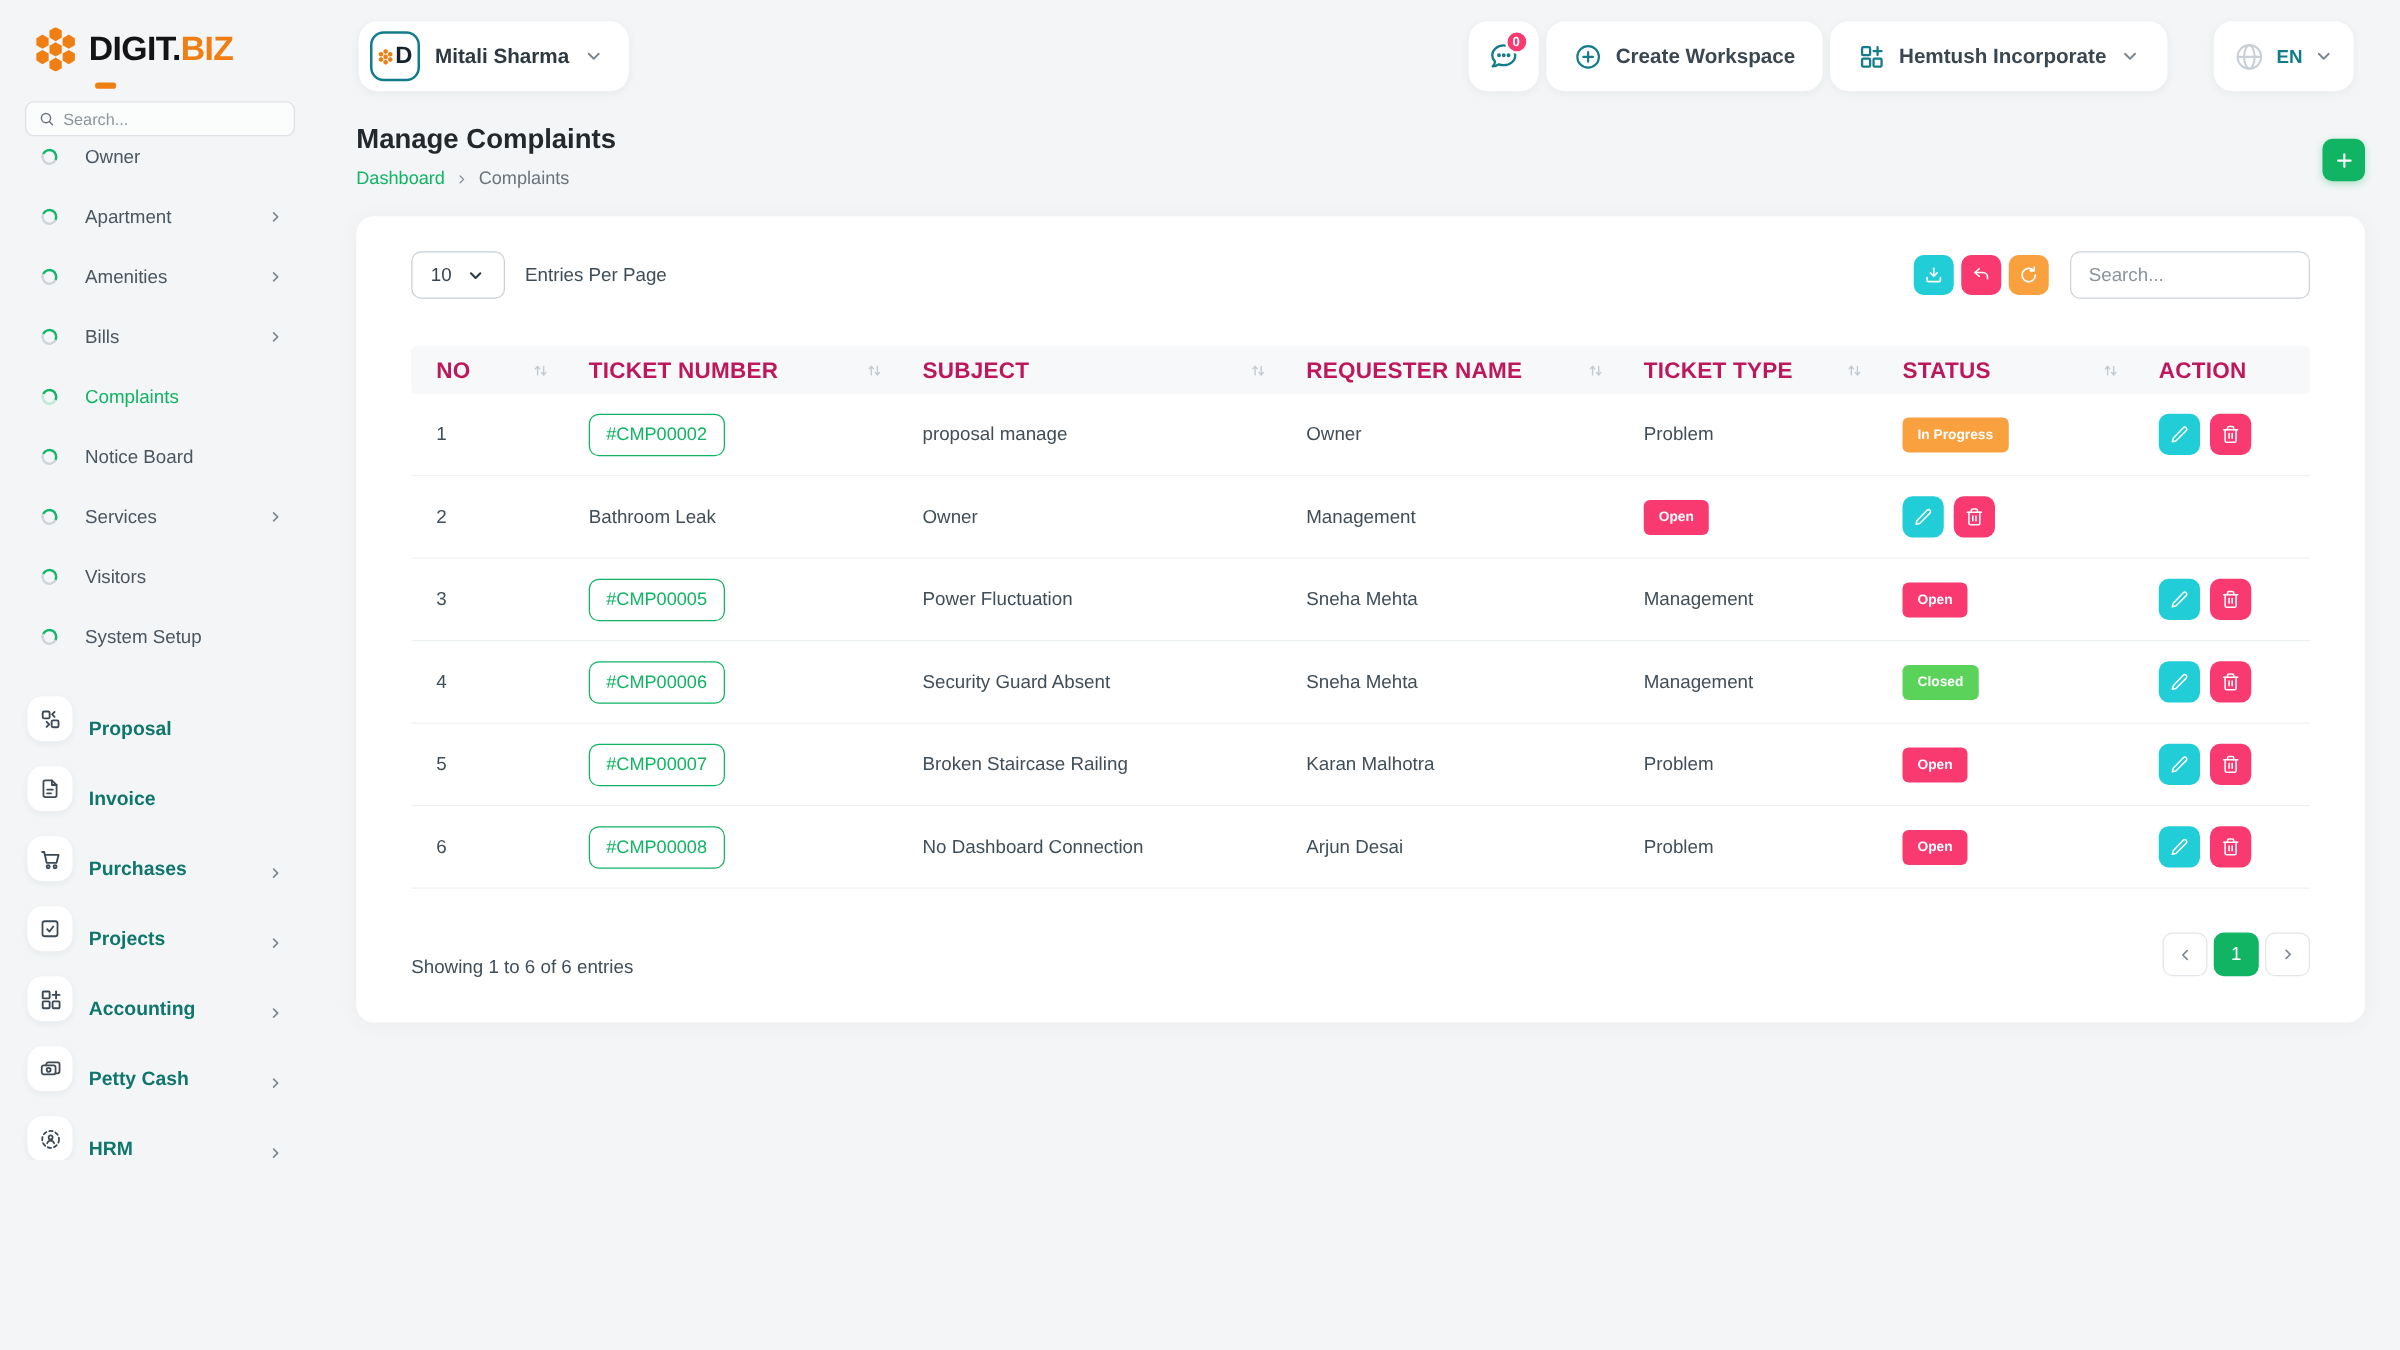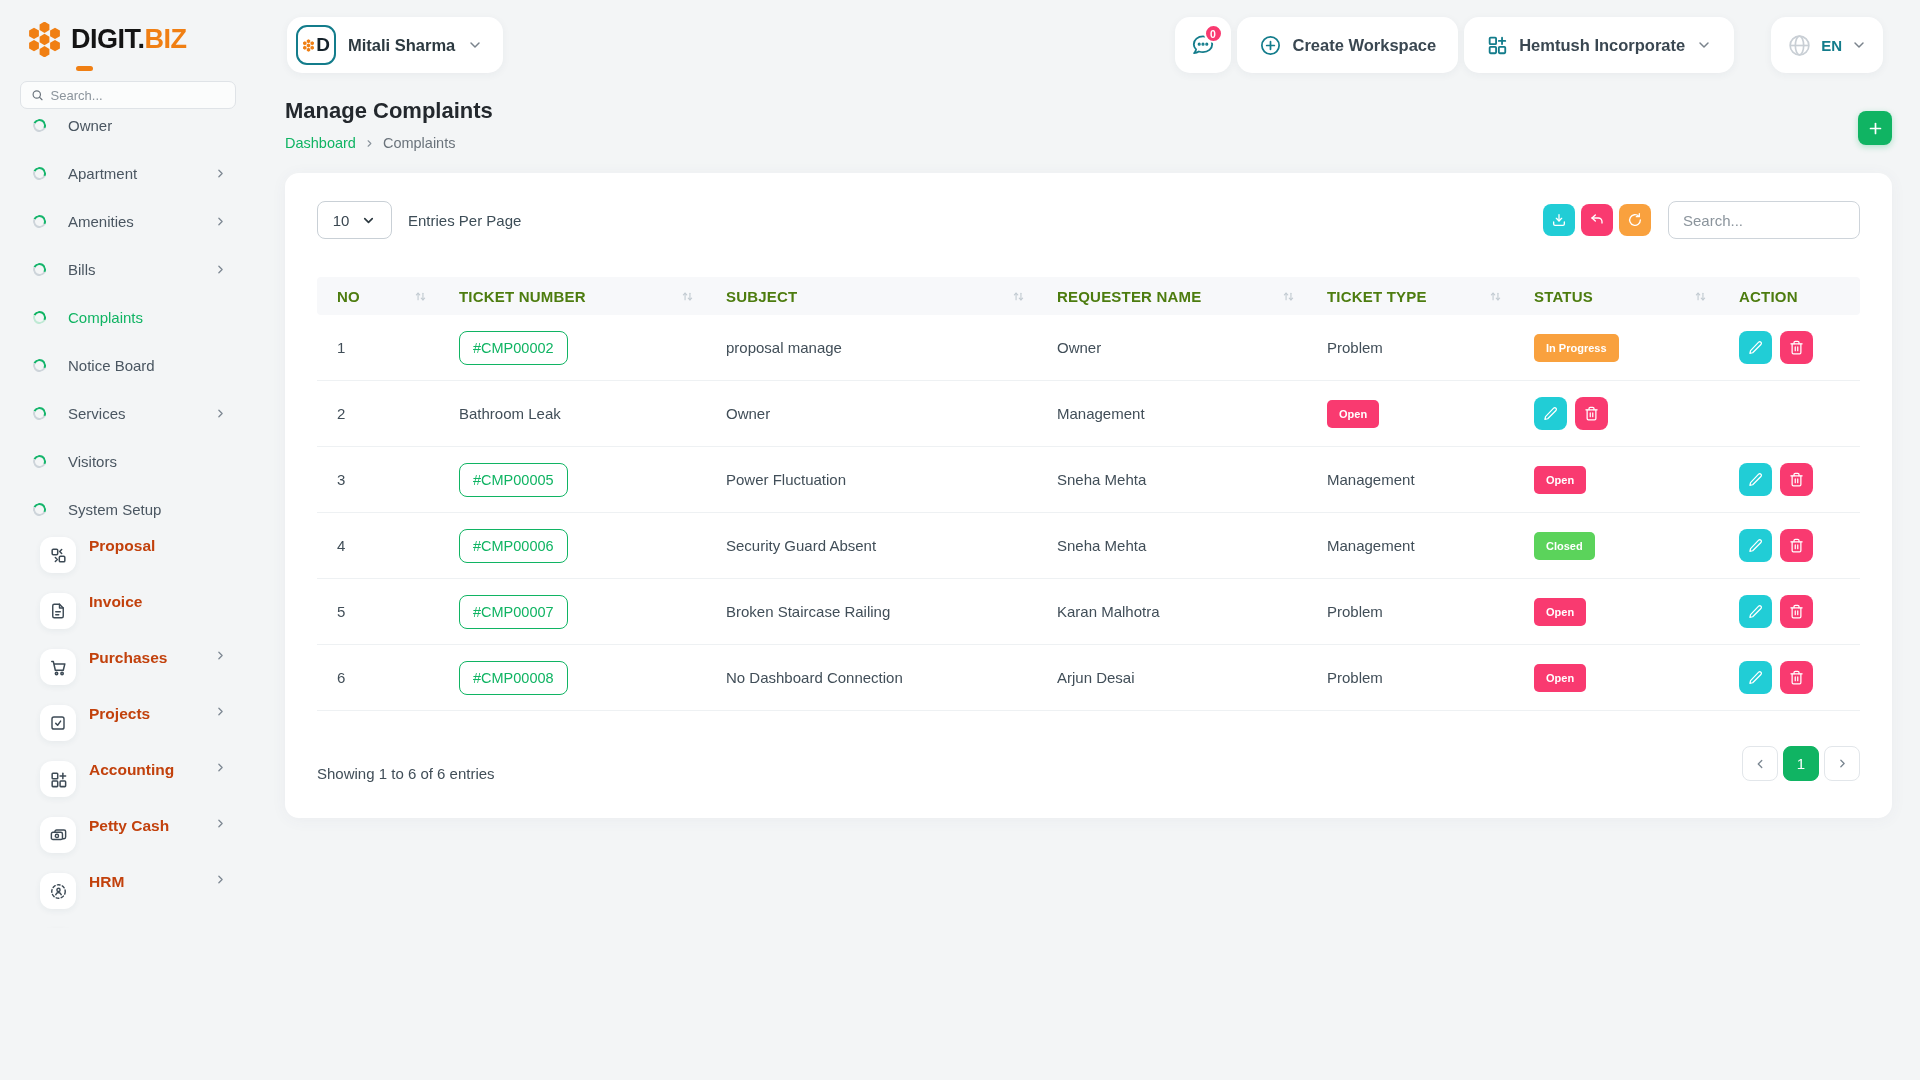--- a/index.html
+++ b/index.html
@@ -54,22 +54,22 @@
   .side-item .ring {
     width: 13px; height: 13px; border-radius: 50%; flex: 0 0 auto;
     border: 2.5px solid #cdd4da; border-top-color: #16b56c; border-right-color: #16b56c;
     transform: rotate(-20deg);
   }
   .side-item .side-label { margin-left: 22px; }
   .side-item.active { color: var(--green); }
   .side-item.active .ring { border-color: #bfe9d4; border-top-color: var(--green); border-right-color: var(--green); }
   .side-chev { margin-left: auto; margin-right: 28px; color: #7e8893; }
   .module-item {
-    display: flex; align-items: flex-start; height: 56px;
-    padding-left: 22px; cursor: pointer; font-size: 15.5px; font-weight: 600; color: #c2410c; margin-left: 18px;
+    display: flex; align-items: flex-end; height: 56px;
+    padding-left: 22px; cursor: pointer; font-size: 15.5px; font-weight: 600; color: #0f766e;
   }
   .module-item .tile {
     width: 36px; height: 36px; border-radius: 12px; background: #ffffff; flex: 0 0 auto;
     box-shadow: 0 2px 6px rgba(40,60,80,0.06);
     display: flex; align-items: center; justify-content: center; color: #3d4a55;
   }
   .module-item .side-label { margin-left: 13px; }
   .module-group { margin-top: 4px; }
 
   
@@ -114,21 +114,21 @@
   .add-btn {
     width: 34px; height: 34px; border-radius: 8px; border: none; background: var(--green);
     color: #fff; display: flex; align-items: center; justify-content: center;
     cursor: pointer; margin-top: 13px; box-shadow: 0 2px 6px rgba(16,180,99,0.3);
   }
 
   
   .card {
     margin-top: 22px; background: #fff; border-radius: 14px;
     box-shadow: 0 2px 16px rgba(76,87,125,0.05);
-    padding: 28px 32px 36px;
+    padding: 28px 44px 36px;
   }
   .controls { display: flex; align-items: center; }
   .entries-select {
     width: 75px; height: 38px; border: 1px solid #c9d0d6; border-radius: 8px;
     display: flex; align-items: center; justify-content: center; gap: 12px;
     font-size: 15px; color: #3a4751; cursor: pointer; background: #fff;
   }
   .entries-label { margin-left: 16px; font-size: 15px; color: #3d4d57; }
   .ctl-buttons { margin-left: auto; display: flex; gap: 6px; }
   .ctl-btn {
@@ -146,22 +146,22 @@
   .table-search::placeholder { color: #8b949c; }
 
   
   .table { margin-top: 38px; }
   .thead {
     display: grid; grid-template-columns: var(--cols); height: 38px;
     background: #f7f8fa; border-radius: 4px;
   }
   .th {
     display: flex; align-items: center; justify-content: space-between;
-    padding: 0 12px 0 20px; font-size: 15px; font-weight: 700;
-    color: #4d7c0f; letter-spacing: 0.2px; cursor: pointer; text-align: center;
+    padding: 0 12px 0 20px; font-size: 18px; font-weight: 700;
+    color: #be185d; letter-spacing: 0.2px; cursor: pointer; text-align: center;
   }
   .th .sort { color: #c3cbd2; }
   .tr {
     display: grid; grid-template-columns: var(--cols); height: 66px;
     border-bottom: 1px solid #eef1f3;
   }
   .td { display: flex; align-items: center; padding-left: 20px; font-size: 15px; color: var(--txt); }
   .ticket-pill {
     border: 1px solid var(--green); color: var(--green);
     border-radius: 8px; padding: 8px 13px; font-size: 14.5px; cursor: pointer; background: #fff;

